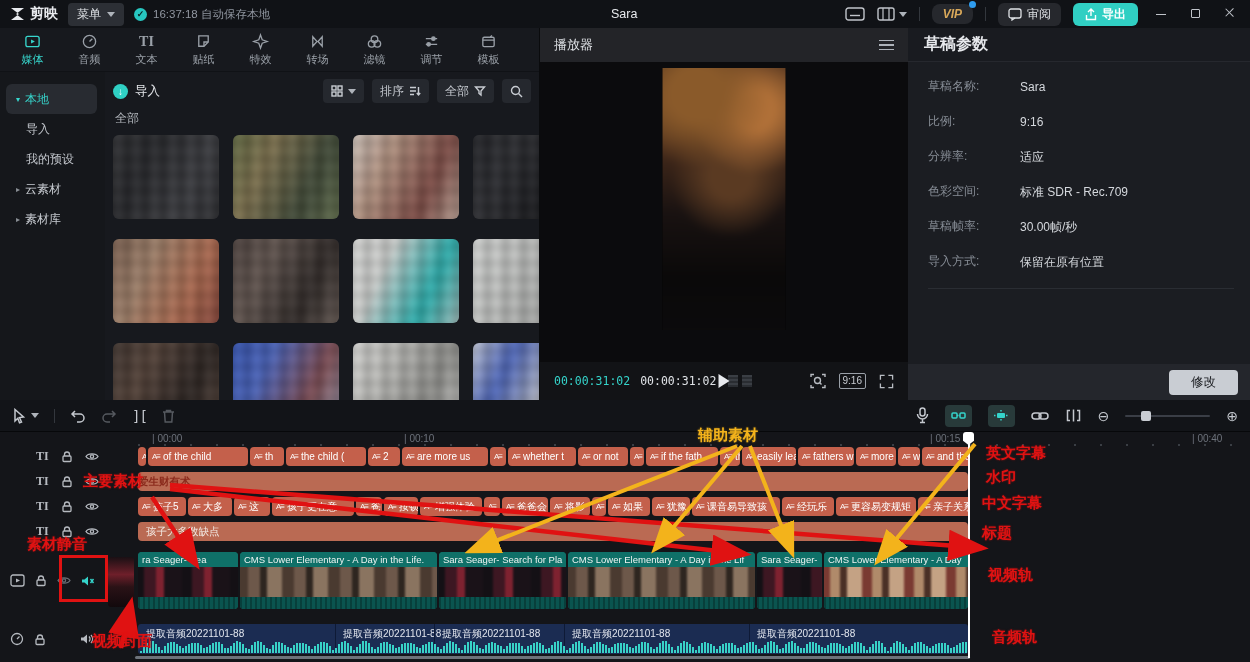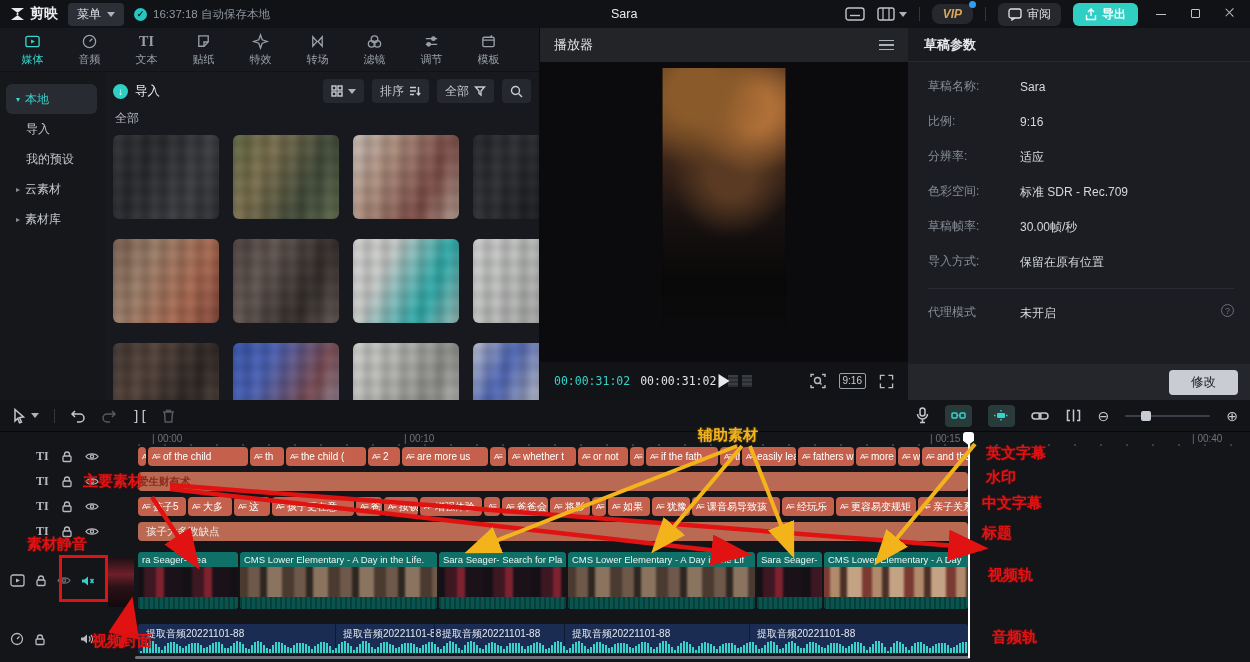--- a/index.html
+++ b/index.html
@@ -69,21 +69,21 @@
 .tc{font-family:"DejaVu Sans Mono",monospace;font-size:11.5px}
 .tc-cur{color:#35d4cb}.tc-total{color:#dfe2e6;margin-left:10px}
 .mini-frames{display:flex;gap:4px;margin-left:12px}
 .mini-frames div{width:10px;height:12px;background:linear-gradient(#3a3e44 0 2px,#2a2d32 2px 4px,#3a3e44 4px 6px,#2a2d32 6px 8px,#3a3e44 8px 10px,#2a2d32 10px 12px)}
 .play-btn{position:absolute;left:50%;transform:translateX(-50%);width:0;height:0;border-top:7px solid transparent;border-bottom:7px solid transparent;border-left:11px solid #e8eaee}
 .pc-right{margin-left:auto;display:flex;align-items:center;gap:13px}
 .pc-right svg{stroke:#b8bcc2;fill:none;stroke-width:1.4}
 .ratio-chip{border:1px solid #9aa0a8;border-radius:2px;color:#c8ccd2;font-size:10px;padding:0 3px;line-height:14px}
 
 .params-panel{flex:1;background:#1b1d22;display:flex;flex-direction:column}
-.params-header{height:34px;display:flex;align-items:center;padding:0 16px;color:#e6e8ec;font-size:13px;font-weight:bold;border-bottom:1px solid #26282e;background:#191b20}
+.params-header{height:34px;display:flex;align-items:center;padding:0 16px;color:#e6e8ec;font-size:16px;font-weight:bold;border-bottom:1px solid #26282e;background:#191b20}
 .params-body{padding:16px 16px 0 20px;flex:1}
 .prow{display:flex;margin-bottom:17px}
 .plabel{width:92px;color:#878d96;flex:0 0 92px}
 .pvalue{color:#d5d8dd;line-height:1.5;word-break:break-all;padding-right:8px}
 .redact{height:13px;background:#6f747c;opacity:.55;border-radius:2px;filter:blur(2px);margin-bottom:5px;width:205px}
 .pdivider{border-top:1px solid #2a2d33;margin:2px 0 15px}
 .info-dot{margin-left:auto;width:13px;height:13px;border:1px solid #6a6f78;border-radius:50%;color:#6a6f78;font-size:9px;text-align:center;line-height:12px}
 .params-footer{height:36px;background:#24262c;display:flex;align-items:center;justify-content:flex-end;padding-right:12px}
 .modify-btn{background:#c9cdd3;color:#17191d;padding:4px 22px;border-radius:4px;font-size:12.5px}
 
@@ -413,25 +413,20 @@
         </div>
       <div class="prow">
           <span class="plabel">草稿帧率:</span>
           <span class="pvalue">30.00帧/秒</span>
         </div>
       <div class="prow">
           <span class="plabel">导入方式:</span>
           <span class="pvalue">保留在原有位置</span>
         </div>
       <div class="pdivider"></div>
-      <div class="prow">
-          <span class="plabel">代理模式</span>
-          <span class="pvalue">未开启</span>
-          <span class="info-dot">?</span>
-        </div>
     </div>
     <div class="params-footer">
       <span class="modify-btn">修改</span>
     </div>
   </section>
 </div>
 
 <div class="tl-toolbar">
   <div style="display:flex;align-items:center;gap:4px">
     <svg width="15" height="16" viewBox="0 0 15 16">

